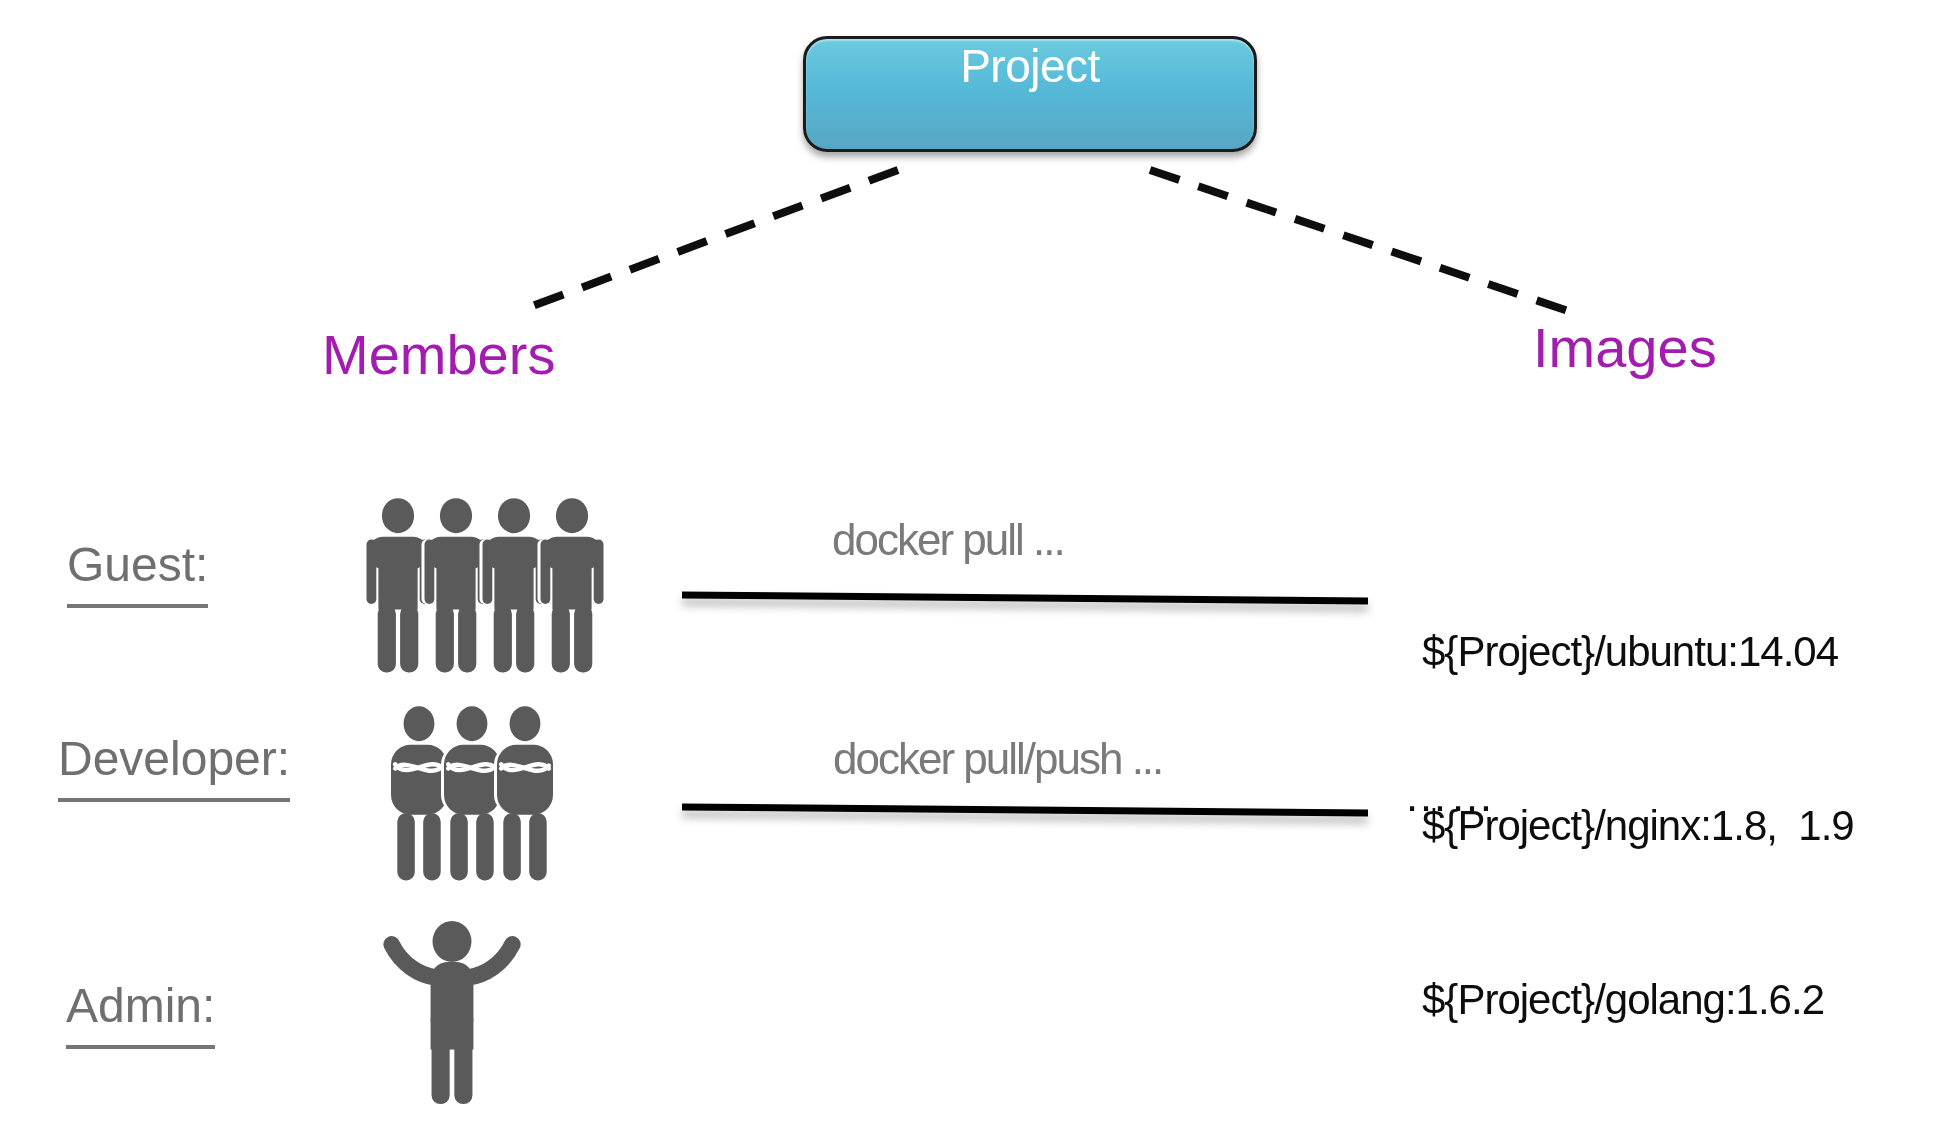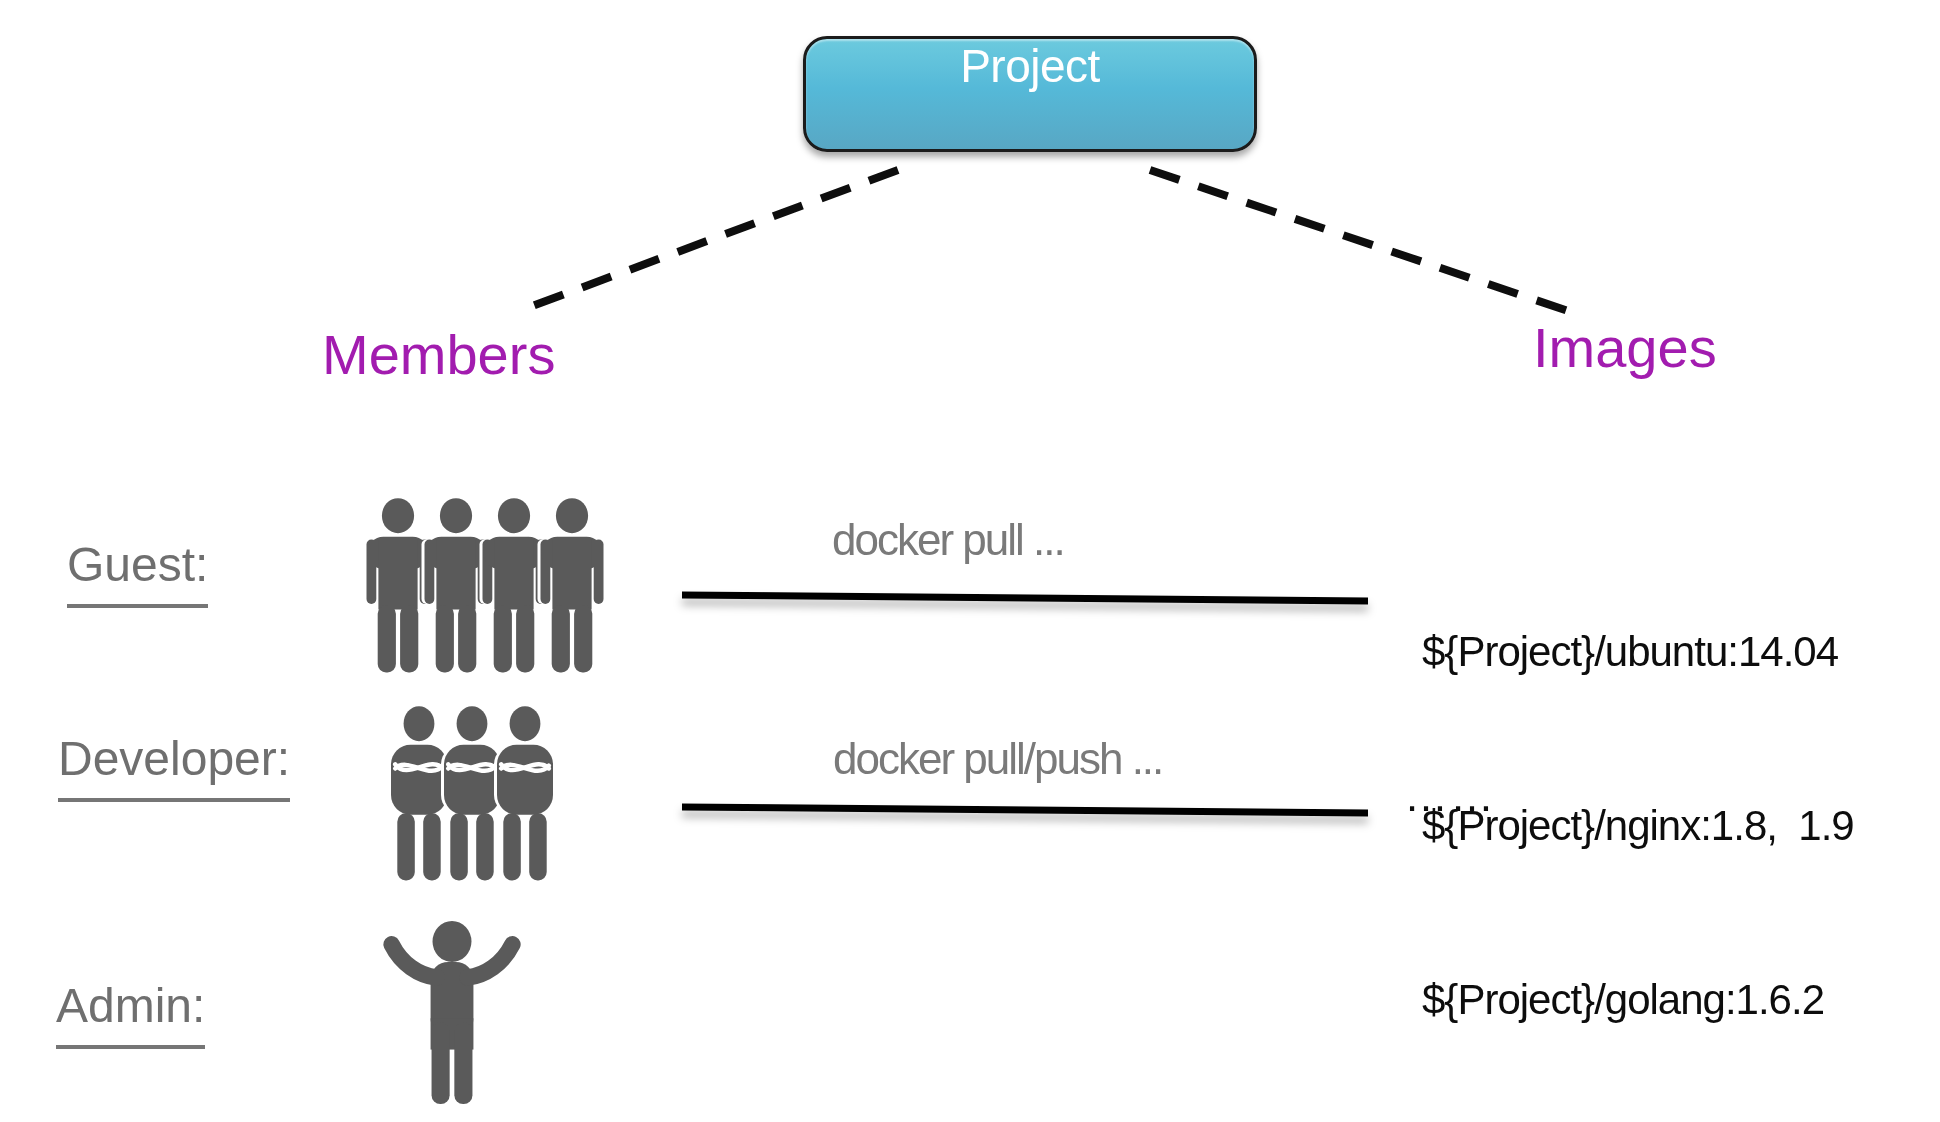--- a/index.html
+++ b/index.html
@@ -60,21 +60,21 @@
     line-height: 48px;
     white-space: nowrap;
   }
   .role-label .underlined {
     display: inline-block;
     border-bottom: 4px solid #767676;
     padding-bottom: 15px;
   }
   .role-guest     { left: 67px;  top: 541px; }
   .role-developer { left: 58px;  top: 735px; }
-  .role-admin     { left: 56px;  top: 982px; }
+  .role-admin     { left: 66px;  top: 982px; }
 
   
   .persons { position: absolute; display: flex; align-items: flex-start; }
   .persons-guest     { left: 356px; top: 496px; }
   .persons-developer { left: 384px; top: 704px; }
   .persons-admin     { left: 376px; top: 921px; }
   .persons svg { display: block; }
   .persons svg + svg { filter: drop-shadow(-3px 0 0 #ffffff); }
   .persons-guest svg + svg { margin-left: -26px; }
   .persons-developer svg + svg { margin-left: -17px; }

